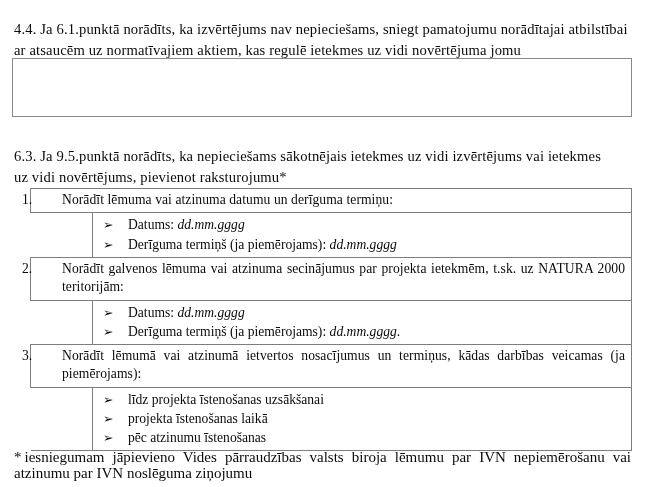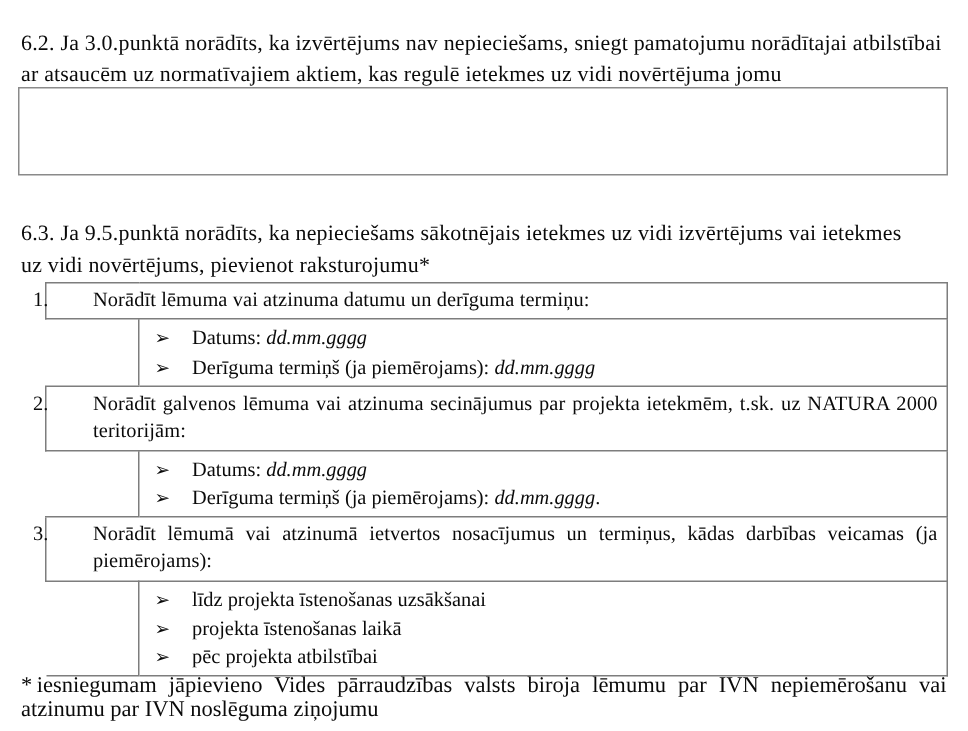--- a/index.html
+++ b/index.html
@@ -147,21 +147,21 @@
   }
   .footnote .fn-star {
     margin-right: 3px;
   }
 </style>
 </head>
 <body>
 
 <div class="page">
 
-  <p class="para-62">6.2. Ja 3.0.punktā norādīts, ka izvērtējums nav nepieciešams, sniegt pamatojumu norādītajai atbilstībai ar atsaucēm uz normatīvajiem aktiem, kas regulē ietekmes uz vidi novērtējuma jomu</p>
+  <p class="para-62">4.4. Ja 6.1.punktā norādīts, ka izvērtējums nav nepieciešams, sniegt pamatojumu norādītajai atbilstībai ar atsaucēm uz normatīvajiem aktiem, kas regulē ietekmes uz vidi novērtējuma jomu</p>
 
   <div class="answer-box"></div>
 
   <p class="para-63">6.3. Ja 9.5.punktā norādīts, ka nepieciešams sākotnējais ietekmes uz vidi izvērtējums vai ietekmes uz vidi novērtējums, pievienot raksturojumu*</p>
 
   <table class="doc-table">
     <colgroup>
       <col style="width:62px">
       <col style="width:539px">
     </colgroup>
@@ -199,21 +199,21 @@
           <td class="num-cell" colspan="2">
             <div class="num-inner"><span class="nlabel">3.</span><span class="ntext">Norādīt lēmumā vai atzinumā ietvertos nosacījumus un termiņus, kādas darbības veicamas (ja piemērojams):</span></div>
           </td>
         </tr>
         <tr class="bul-row">
           <td class="gutter-cell">&nbsp;</td>
           <td class="bullet-cell">
             <ul class="bul">
               <li><span class="arrow">➢</span><span>līdz projekta īstenošanas uzsākšanai</span></li>
               <li><span class="arrow">➢</span><span>projekta īstenošanas laikā</span></li>
-              <li><span class="arrow">➢</span><span>pēc projekta atbilstībai</span></li>
+              <li><span class="arrow">➢</span><span>pēc atzinumu īstenošanas</span></li>
             </ul>
           </td>
         </tr>
       </tbody>
   </table>
 
   <p class="footnote">
     <span class="fn-star">*</span><span>iesniegumam jāpievieno Vides pārraudzības valsts biroja lēmumu par IVN nepiemērošanu vai atzinumu par IVN noslēguma ziņojumu</span>
   </p>
 

